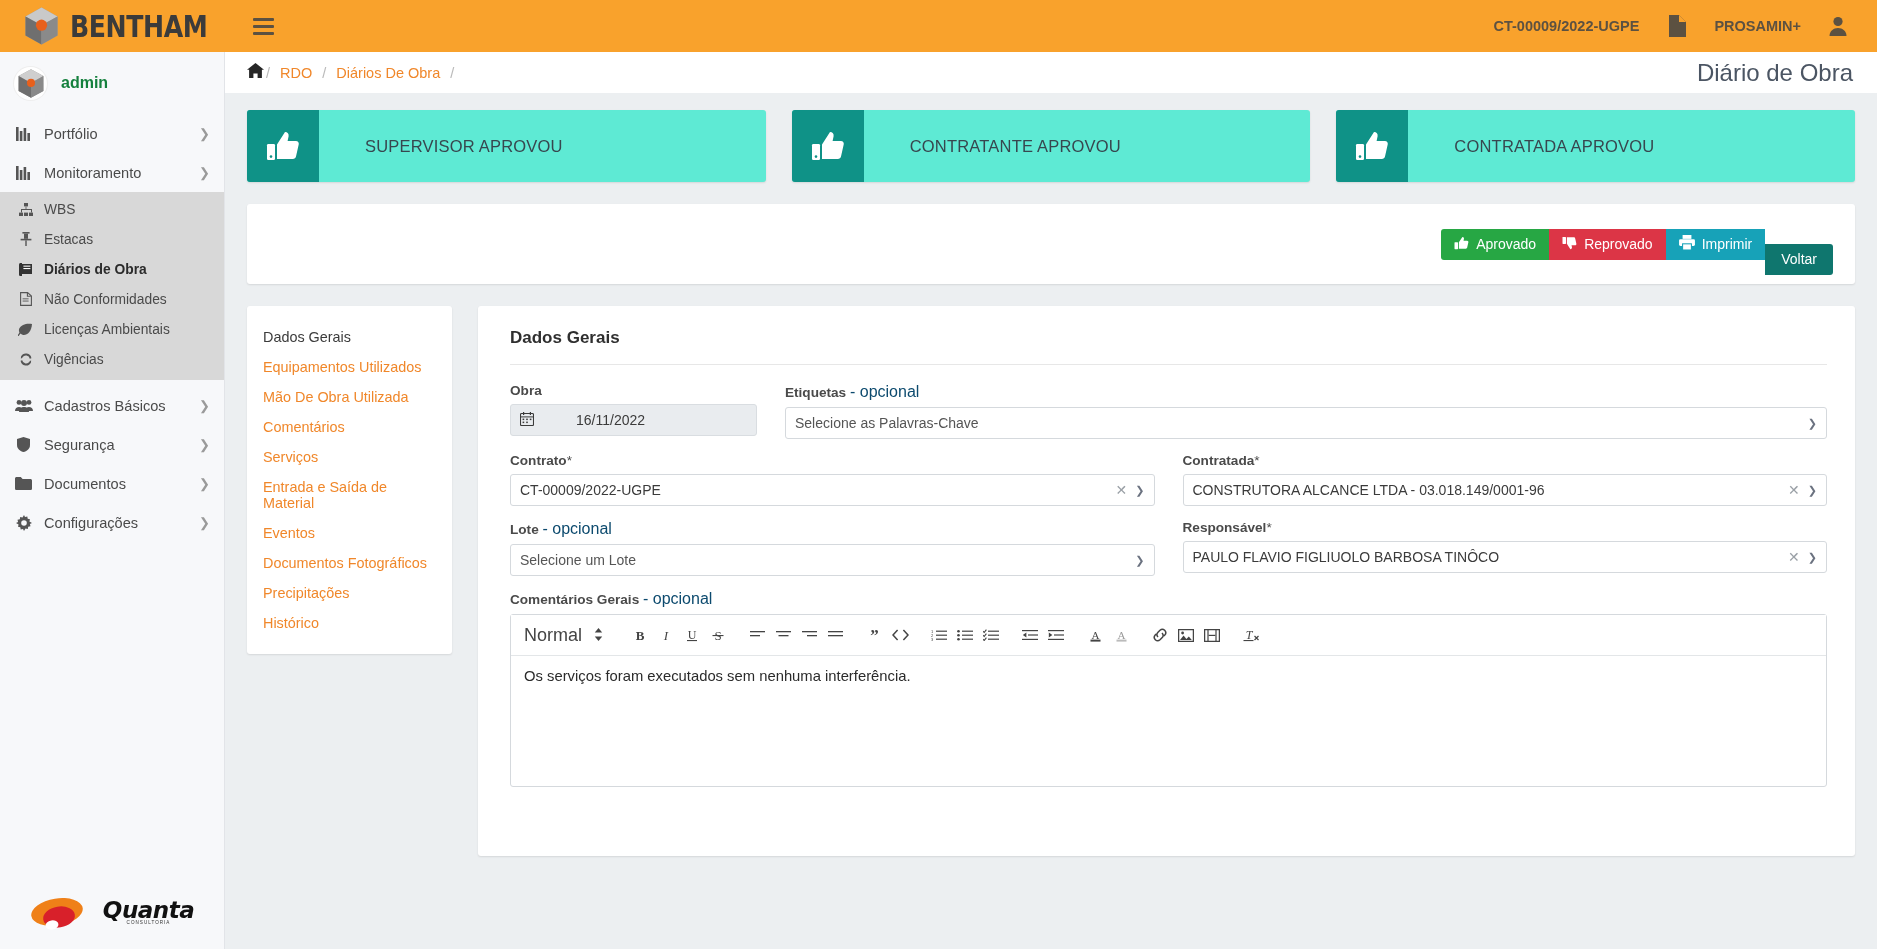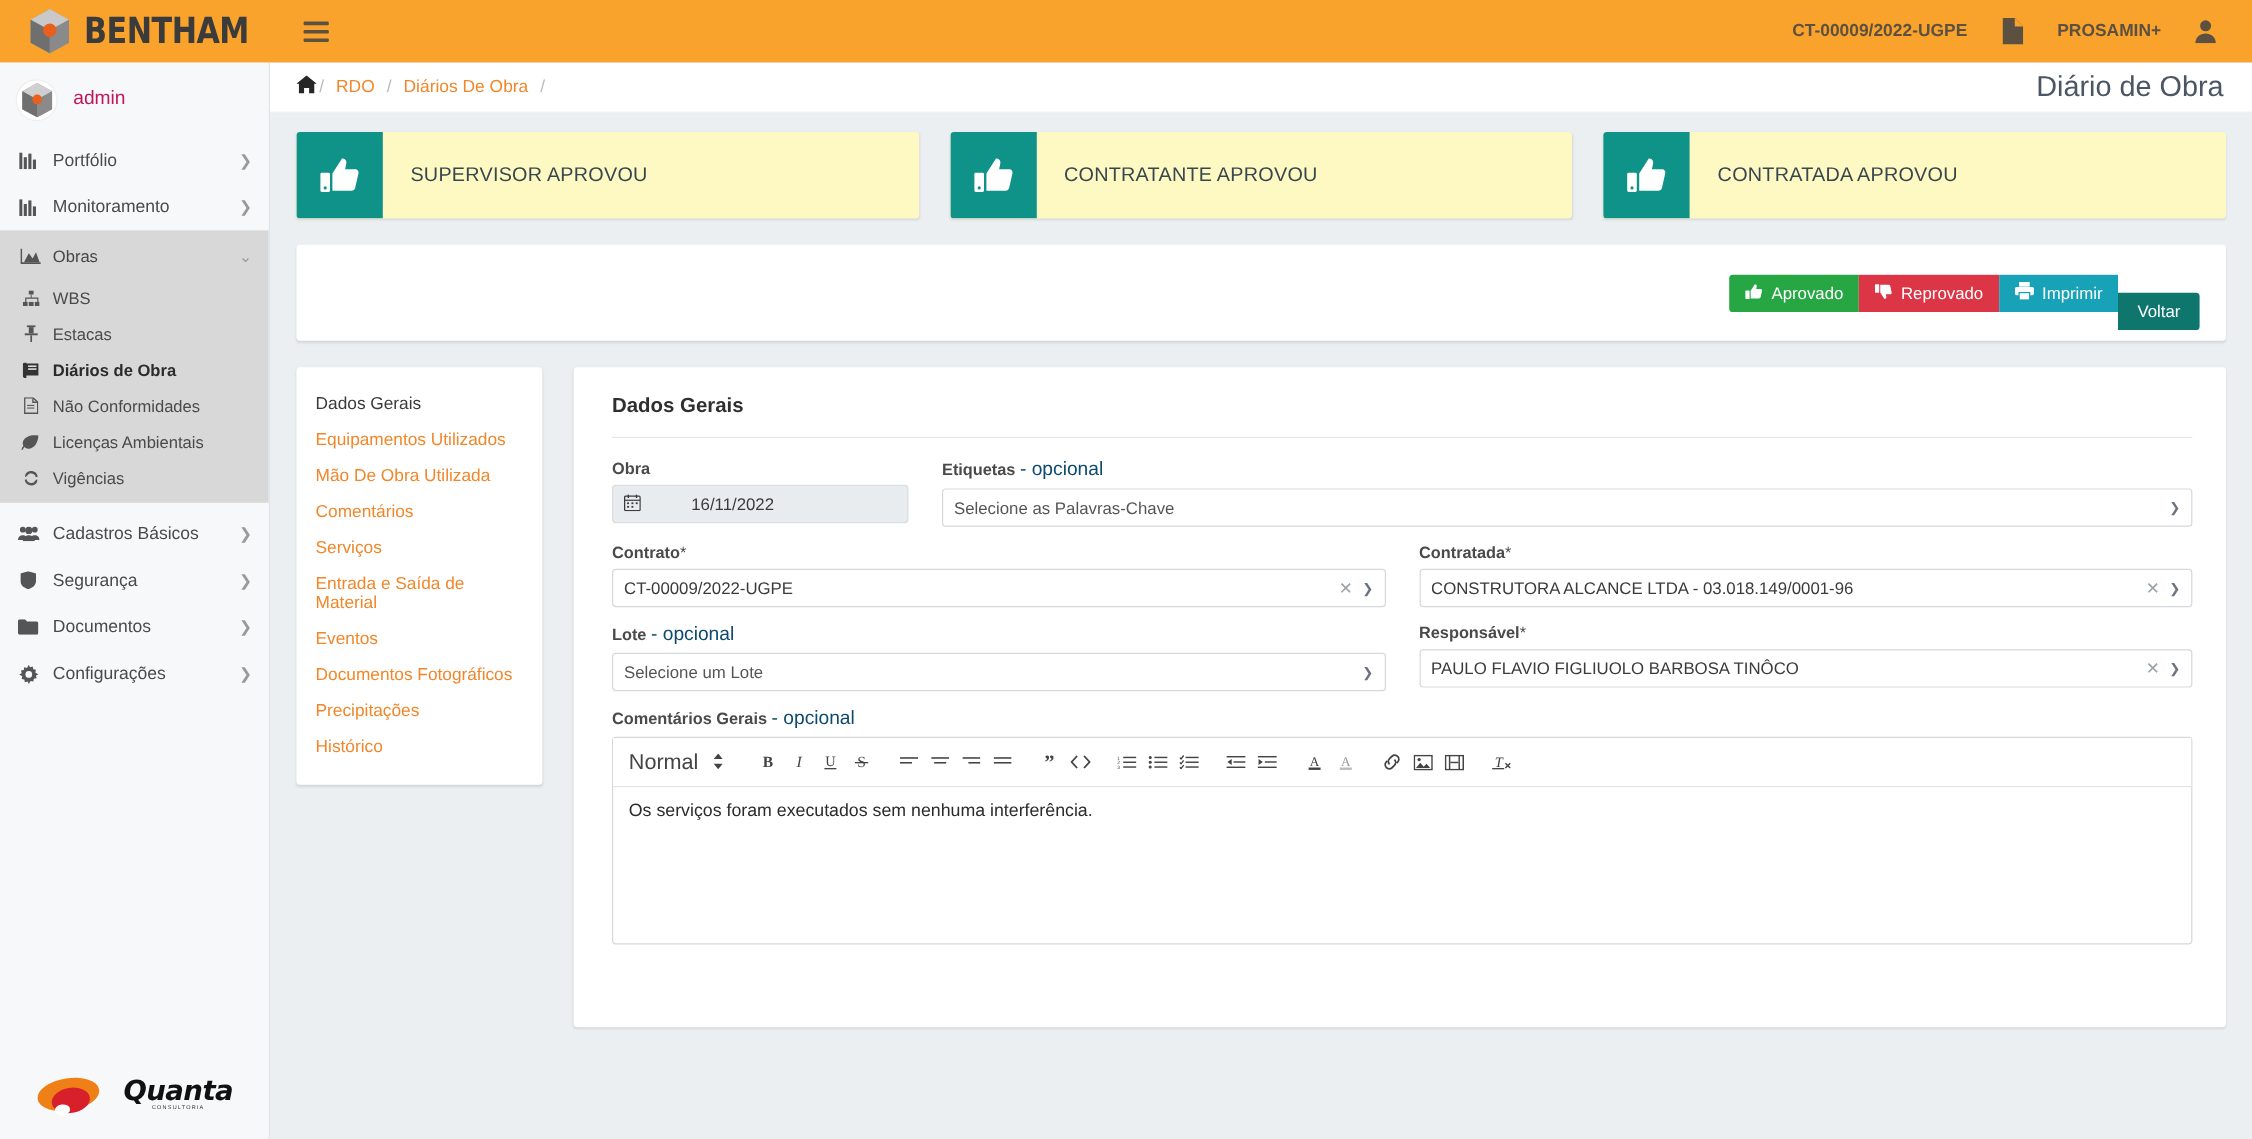--- a/index.html
+++ b/index.html
@@ -46,21 +46,21 @@
     position: absolute; top: 52px; left: 0; width: 225px; height: 897px;
     background: #f7f8fa; border-right: 1px solid #e2e4e8;
     font-size: 14.5px; color: #404040; overflow: hidden;
   }
   #user-block { display: flex; align-items: center; gap: 14px; padding: 16px 0 16px 14px; height: 62px; }
   #user-avatar {
     width: 33px; height: 33px; border-radius: 50%; background: #fff;
     display: flex; align-items: center; justify-content: center;
     box-shadow: 0 0 0 1px #eee;
   }
-  #user-name { font-size: 16px; color: #be185d; }
+  #user-name { font-size: 16px; color: #15803d; font-weight: bold; }
   .nav-item {
     display: flex; align-items: center; height: 39px;
     padding: 0 14px 0 14px; gap: 11px; cursor: pointer; color: #4a4a4a;
     font-size: 14.6px; position: relative;
   }
   .nav-item .ico { width: 19px; display: inline-flex; justify-content: center; align-items: center; flex: 0 0 19px; }
   .nav-item .chev { margin-left: auto; color: #9a9a9a; font-size: 13px; }
   .nav-item.expanded { color: #464646; }
   .subnav { background: #d8d8d8; padding: 2px 0 6px 0; }
   .subnav .nav-item { height: 30px; font-size: 13.8px; padding-left: 16px; gap: 9px; }
@@ -82,23 +82,24 @@
   #breadcrumb .crumb { color: #f0872a; padding: 0 8px; cursor: pointer; }
   #breadcrumb .sep { color: #b9b9b9; padding: 0 2px; }
   #breadcrumb .home { color: #262626; font-size: 16px; cursor: pointer; }
   #page-title { margin-left: auto; font-size: 24px; color: #4b5563; font-weight: 400; }
 
   #content { padding: 16px 22px 0 22px; }
 
   
   #cards { display: flex; gap: 26px; }
   .card-approval {
-    flex: 1; height: 72px; background: #fef9c3; display: flex; align-items: stretch;
+    flex: 1; height: 72px; background: #5eead4; display: flex; align-items: stretch;
     border-radius: 3px; box-shadow: 0 1px 2px rgba(0,0,0,.10);
     overflow: hidden;
+    gap: 23px;
   }
   .card-approval .icon-box {
     width: 72px; background: #0f9287; display: flex; align-items: center; justify-content: center; flex: 0 0 72px;
   }
   .card-approval .label {
     display: flex; align-items: center; padding-left: 23px;
     font-size: 16.5px; color: #37474f; letter-spacing: .2px;
   }
 
   
@@ -247,30 +248,20 @@
           <rect x="3.8" y="4" width="2.6" height="10" fill="#555"></rect>
           <rect x="7.6" y="1" width="2.6" height="13" fill="#555"></rect>
           <rect x="11.4" y="6" width="2.6" height="8" fill="#555"></rect>
         </svg>
     </span>
     <span>Monitoramento</span>
     <span class="chev">❯</span>
   </div>
 
   <div class="subnav">
-    <div class="nav-item expanded" style="height:39px;">
-      <span class="ico">
-        <svg width="17" height="13" viewBox="0 0 17 13">
-            <path d="M0 13V0h1.4v11.6H17V13z" fill="#555"></path>
-            <path d="M3 11.6L7 4l3.2 4.4L13 3.2l3 8.4z" fill="#555"></path>
-          </svg>
-      </span>
-      <span>Obras</span>
-      <span class="chev">⌄</span>
-    </div>
     <div class="nav-item">
       <span class="ico">
         <svg width="14" height="13" viewBox="0 0 14 13">
             <rect x="5" y="0" width="4" height="3.4" fill="#555"></rect>
             <rect x="0" y="9.6" width="4" height="3.4" fill="#555"></rect>
             <rect x="10" y="9.6" width="4" height="3.4" fill="#555"></rect>
             <rect x="5" y="9.6" width="4" height="3.4" fill="#555"></rect>
             <path d="M6.6 3.4v2.6H2v3.6h1V7h9v2.6h1V6H7.4V3.4z" fill="#555"></path>
           </svg>
       </span>

